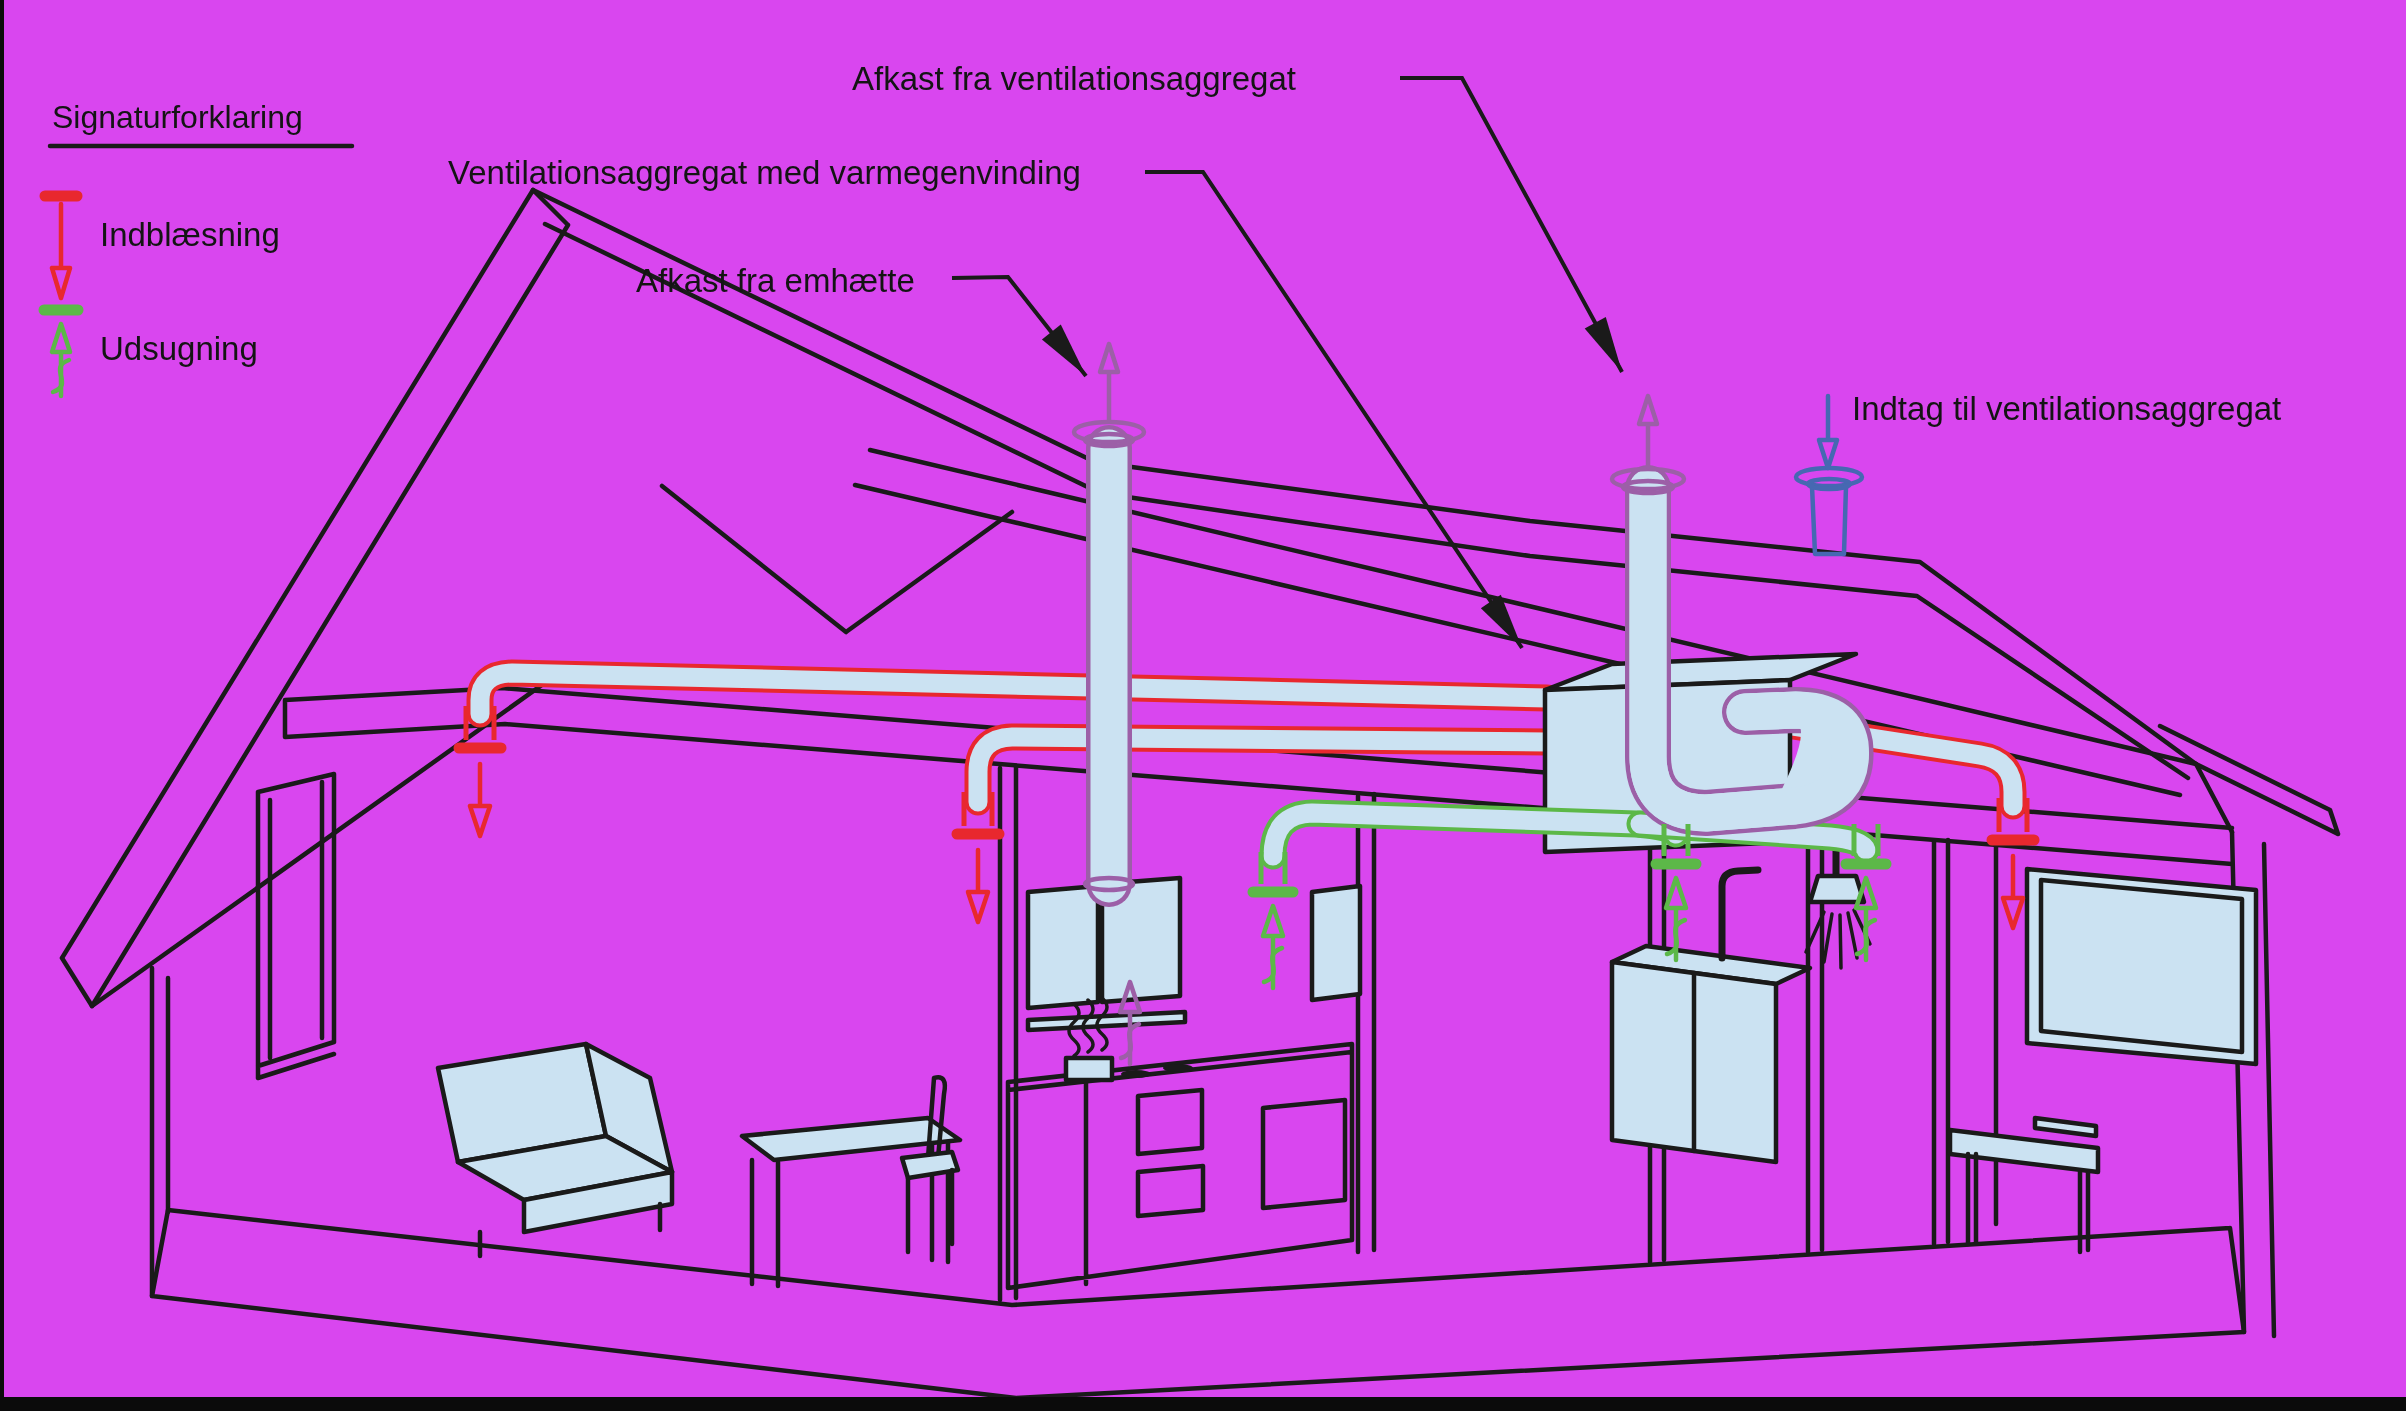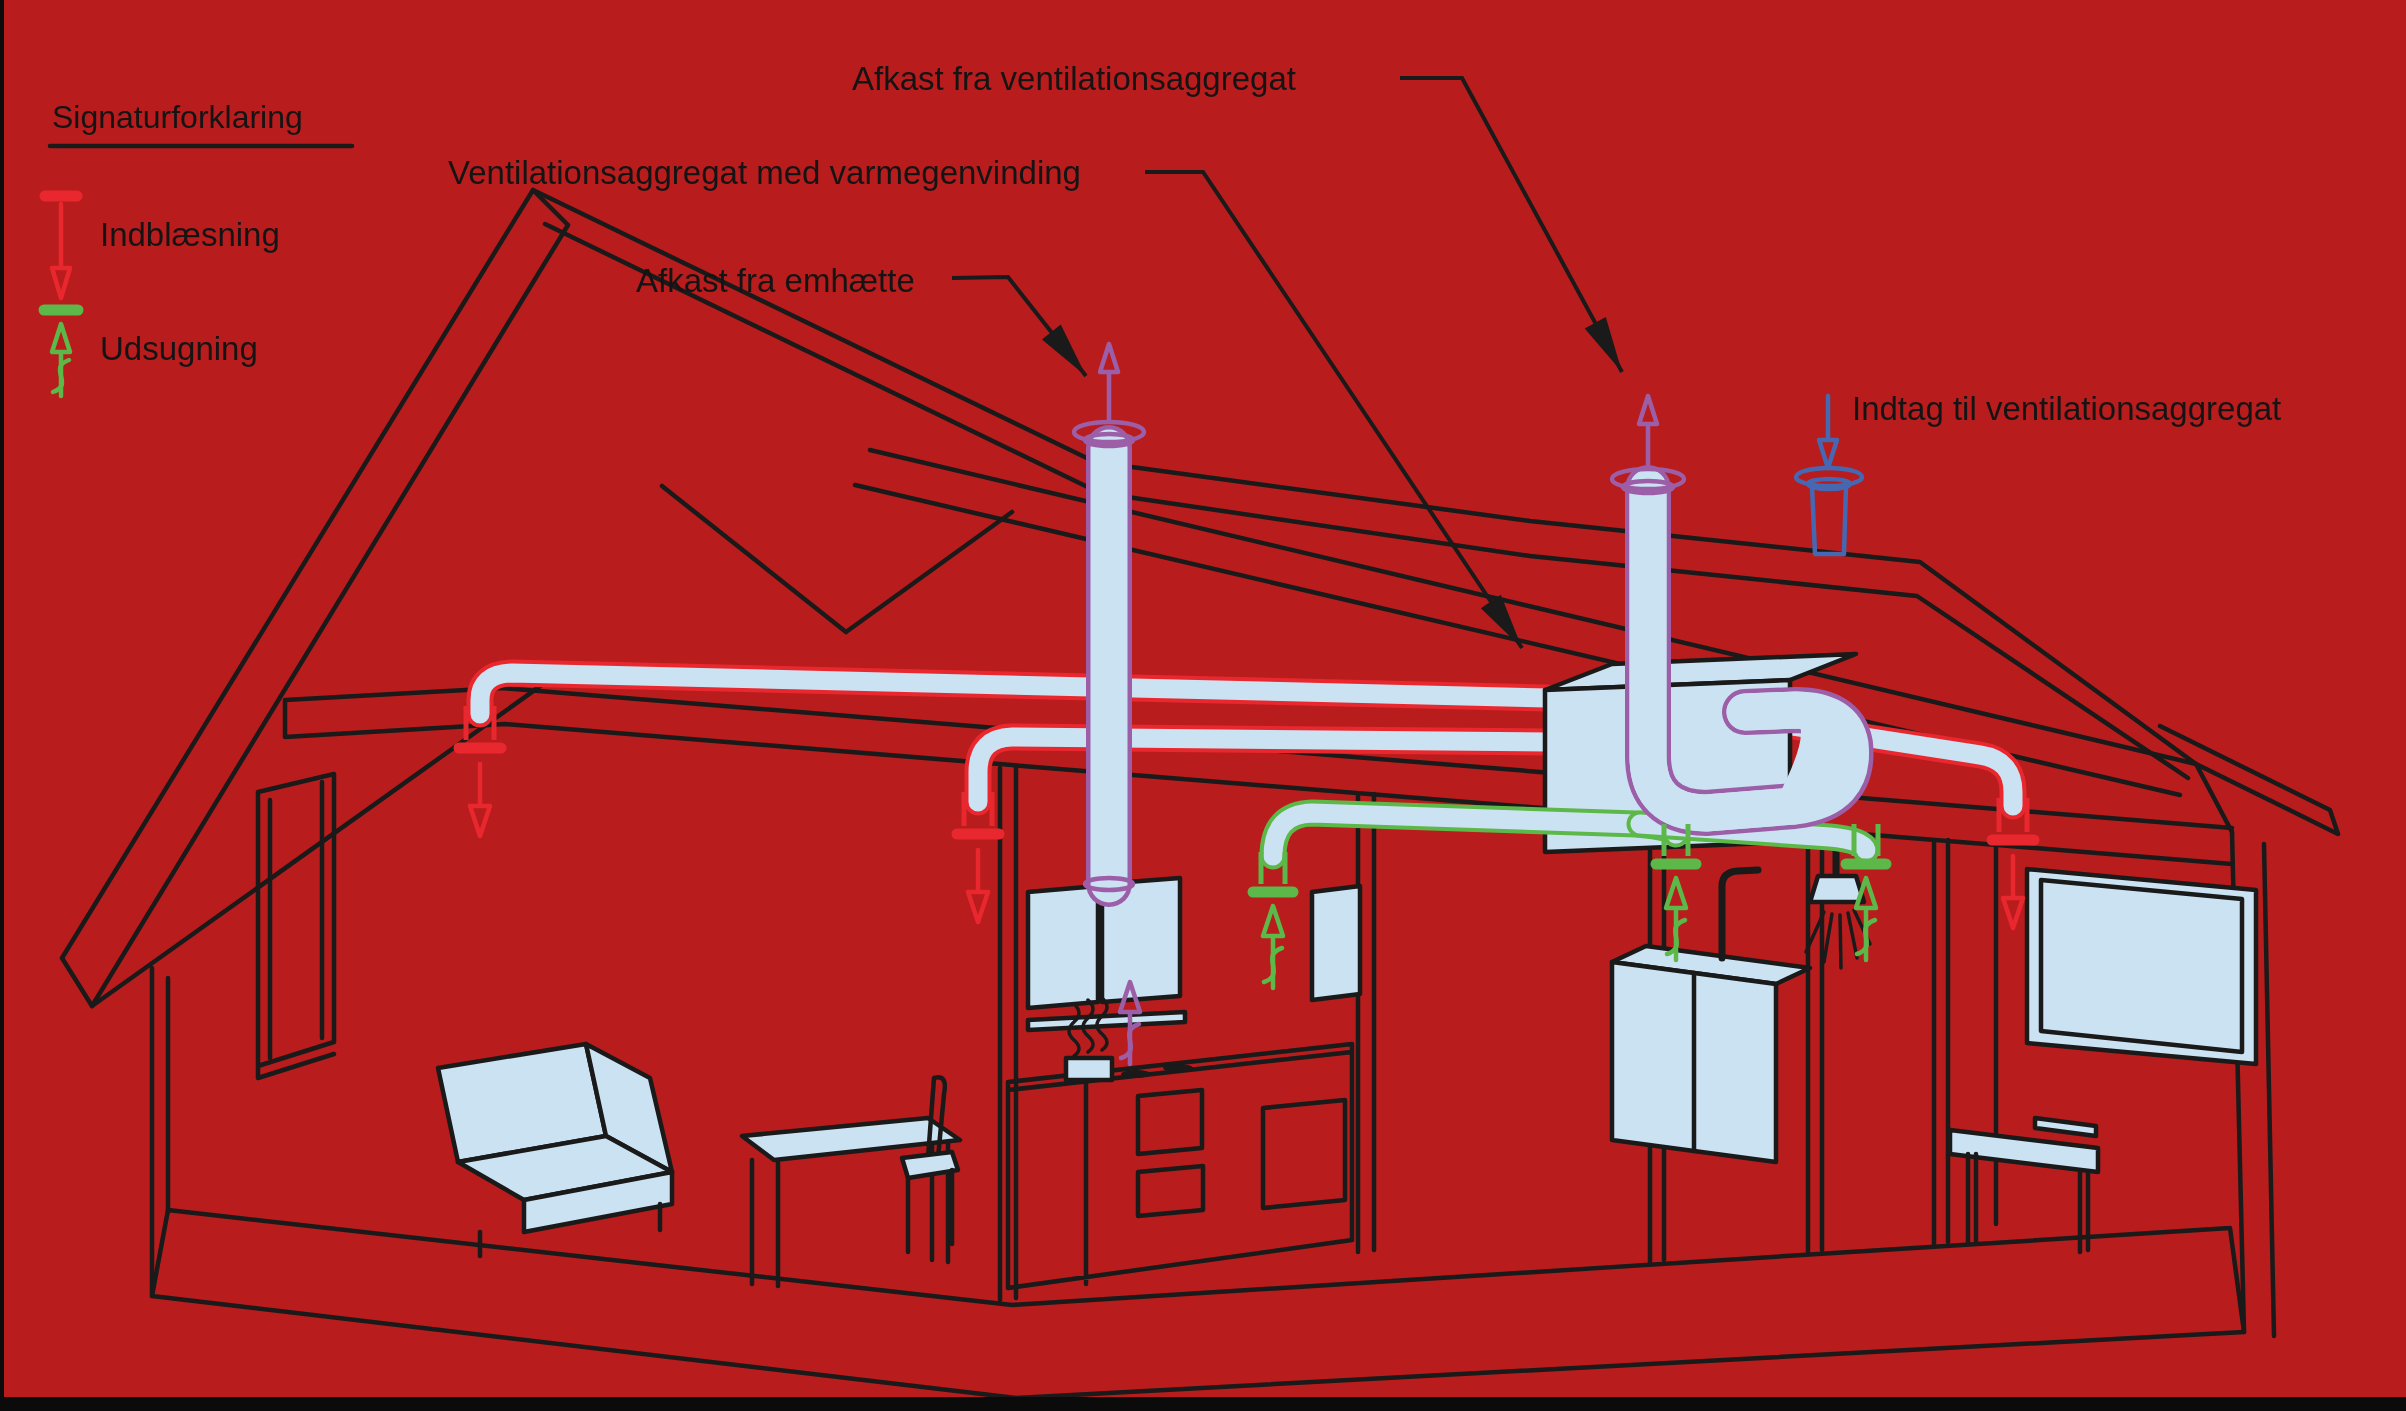--- a/index.html
+++ b/index.html
@@ -1,19 +1,19 @@
 <!DOCTYPE html>
 <html><head>
 <meta charset="utf-8">
 <style>
   html,body{margin:0;padding:0;background:#ffffff;}
   .stage{
     position:relative;
     width:2406px;height:1411px;
-    background:#b91c1c;
+    background:#d946ef;
     overflow:hidden;
     font-family:"Liberation Sans", sans-serif;
     text-decoration:underline;
   }
   .edge-left{position:absolute;left:0;top:0;width:4px;height:1411px;background:#0b0b0b;}
   .edge-bottom{position:absolute;left:0;bottom:0;width:2406px;height:14px;background:#0b0b0b;}
   svg{position:absolute;left:0;top:0;}
   svg text{fill:#141414;font-family:"Liberation Sans", sans-serif;}
   .blk{stroke:#1a1a1a;fill:none;stroke-width:4.5;stroke-linejoin:round;stroke-linecap:round;}
   .blk-thin{stroke:#1a1a1a;fill:none;stroke-width:3.5;stroke-linecap:round;}

